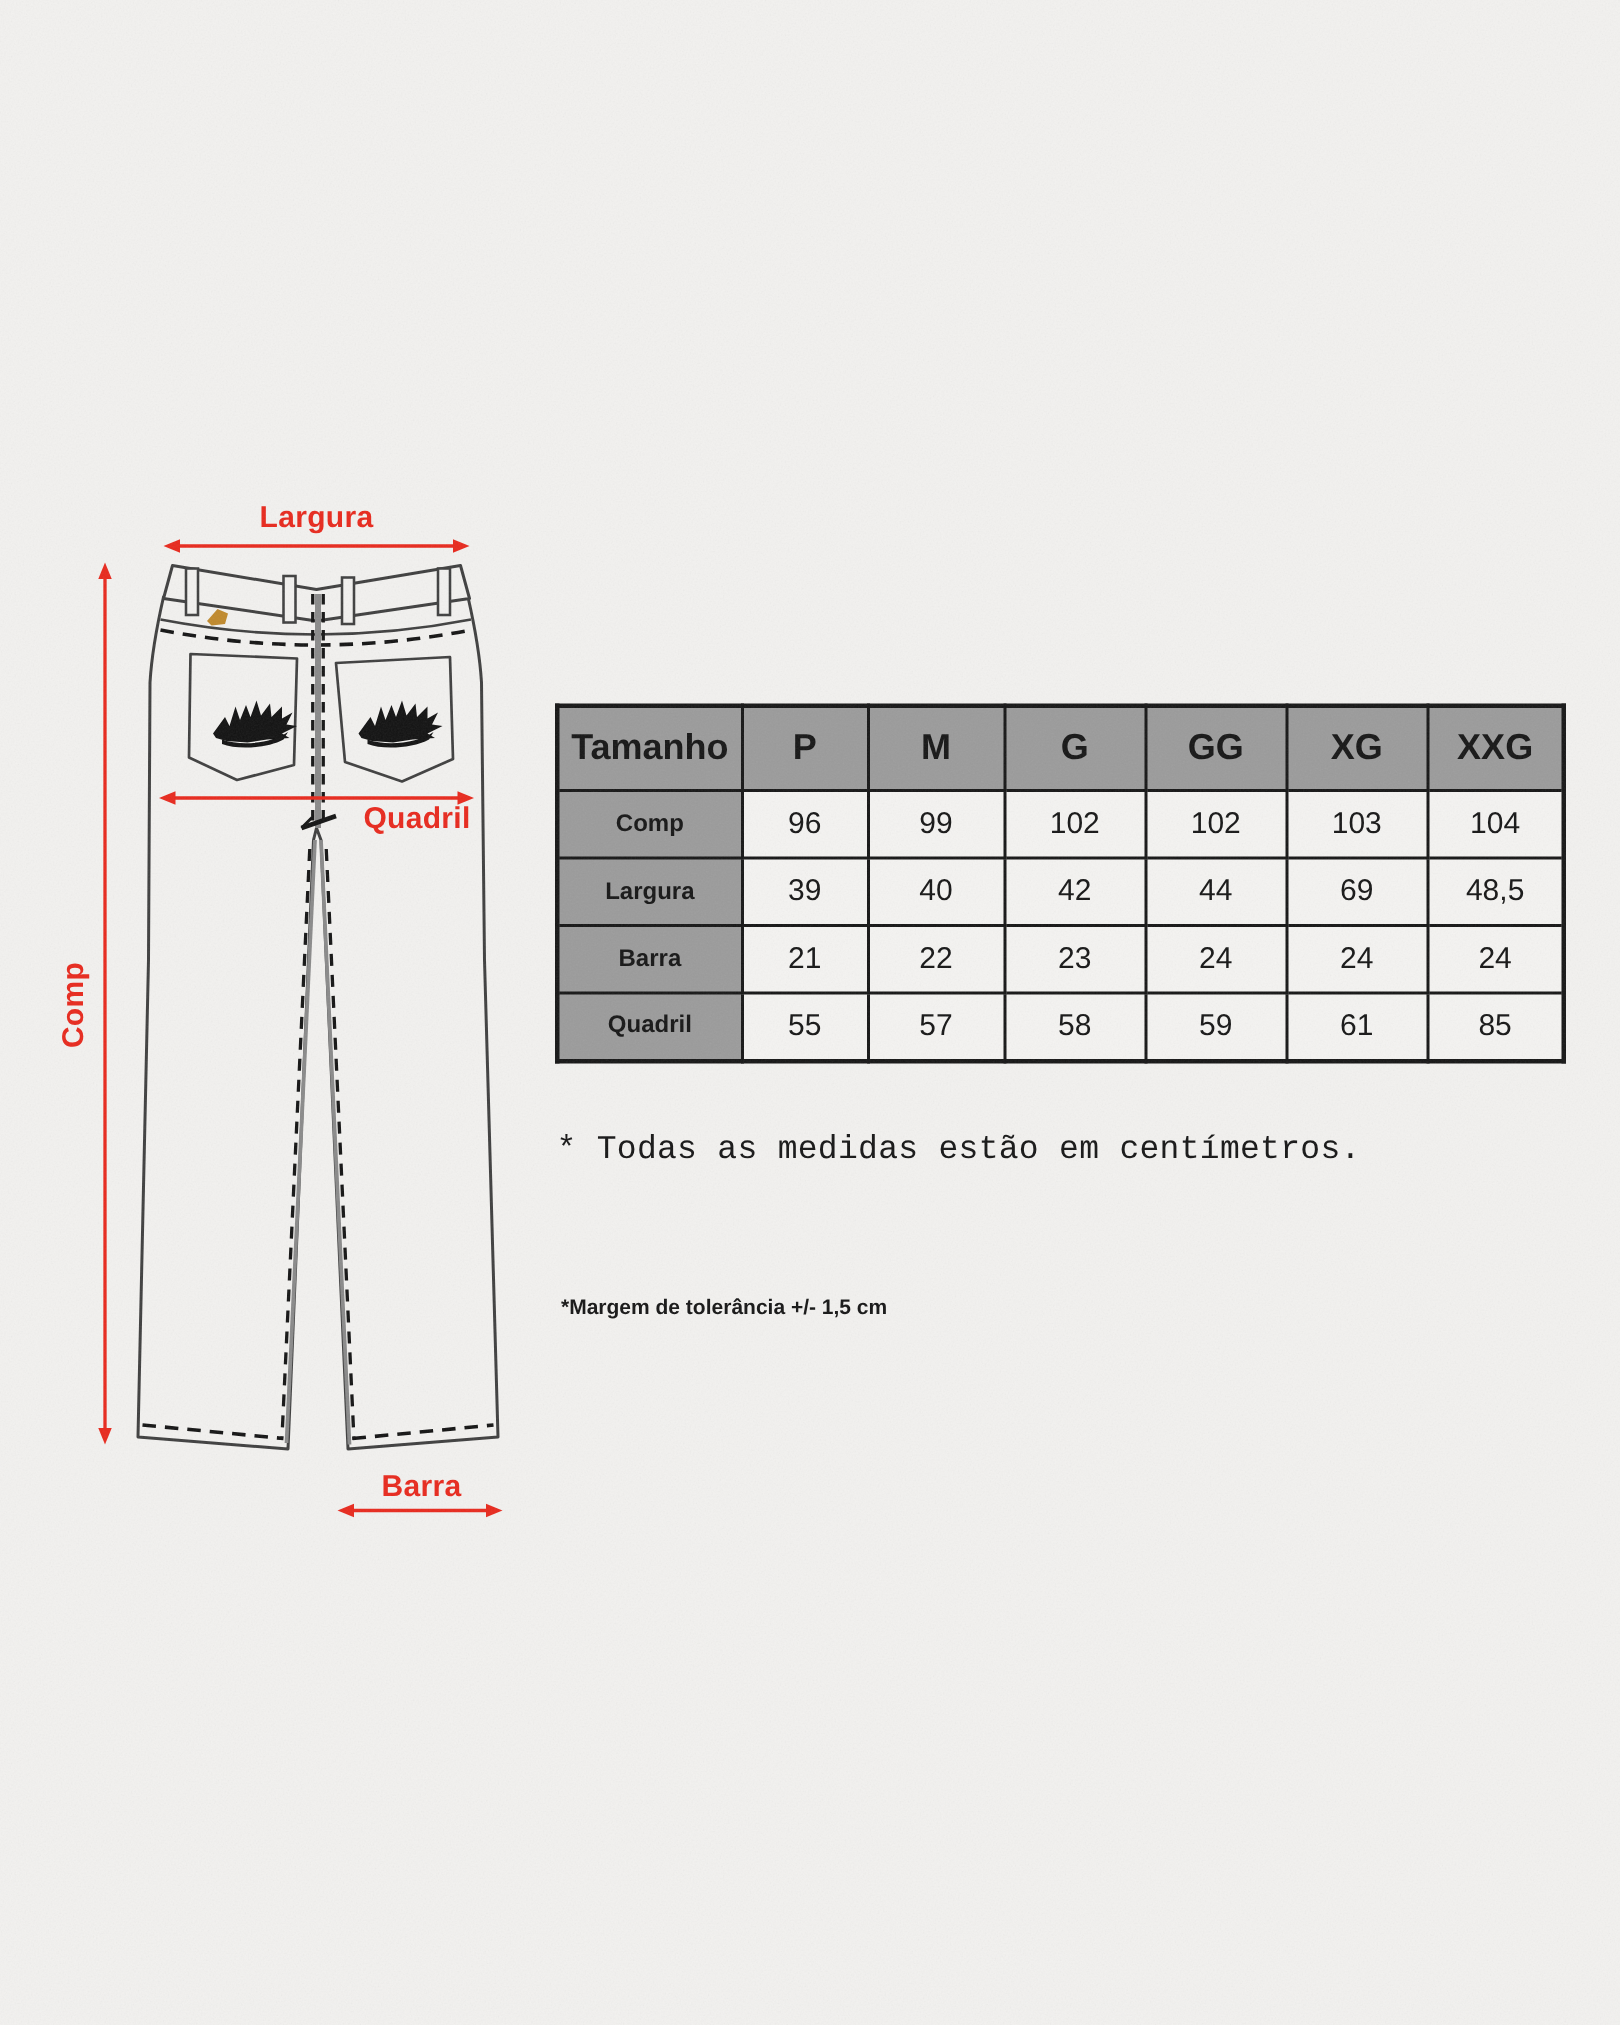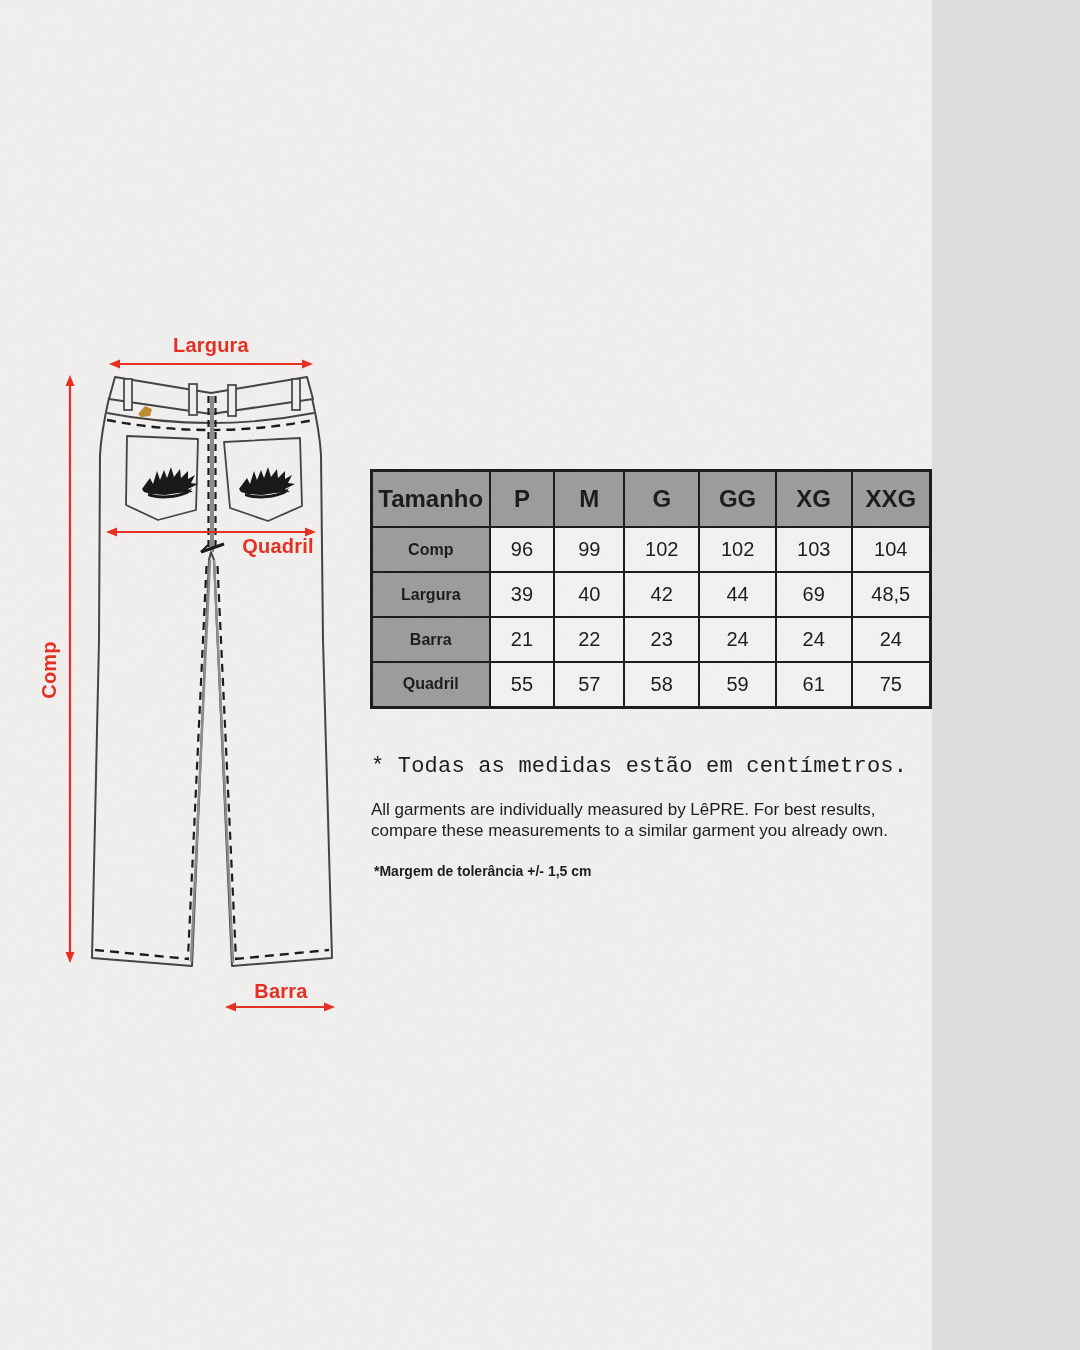--- a/index.html
+++ b/index.html
@@ -1,17 +1,17 @@
 <!DOCTYPE html>
 <html><head>
 <meta charset="utf-8">
 <style>
   html,body{margin:0;padding:0;background:#dcdcda;}
   .canvas{
-    position:relative;width:932px;height:1350px;overflow:hidden;
+    position:relative;width:1080px;height:1350px;overflow:hidden;
     background:#f2f1ef;color:#161616;
     font-family:"Liberation Sans",sans-serif;
   }
   .drawing-svg{position:absolute;left:0;top:0;}
   .red-label{
     position:absolute;color:#e8291d;font-weight:700;font-size:20px;
     text-align:center;line-height:22px;letter-spacing:0.2px;
   }
   .label-largura{left:115px;top:334px;width:192px;}
   .label-comp{left:-11px;top:659px;width:120px;height:22px;transform:rotate(-90deg);}
@@ -193,30 +193,26 @@
         <td>24</td>
         <td>24</td>
       </tr>
       <tr>
         <th>Quadril</th>
         <td>55</td>
         <td>57</td>
         <td>58</td>
         <td>59</td>
         <td>61</td>
-        <td>75</td>
+        <td>85</td>
       </tr>
     </tbody>
   </table>
 
   <div class="note-units">* Todas as medidas estão em centímetros.</div>
-  <div class="note-body">
-    <div>All garments are individually measured by LêPRE. For best results,</div>
-    <div>compare these measurements to a similar garment you already own.</div>
-  </div>
   <div class="note-tolerance">*Margem de tolerância +/- 1,5 cm</div>
 
   <svg class="noise-overlay" width="1080" height="1350" viewBox="0 0 1080 1350">
     <filter id="grain">
       <feTurbulence type="fractalNoise" baseFrequency="0.9" numOctaves="2" stitchTiles="stitch"></feTurbulence>
       <feColorMatrix type="saturate" values="0"></feColorMatrix>
       <feComponentTransfer>
           <feFuncA type="linear" slope="0.5" intercept="0"></feFuncA>
         </feComponentTransfer>
     </filter>

